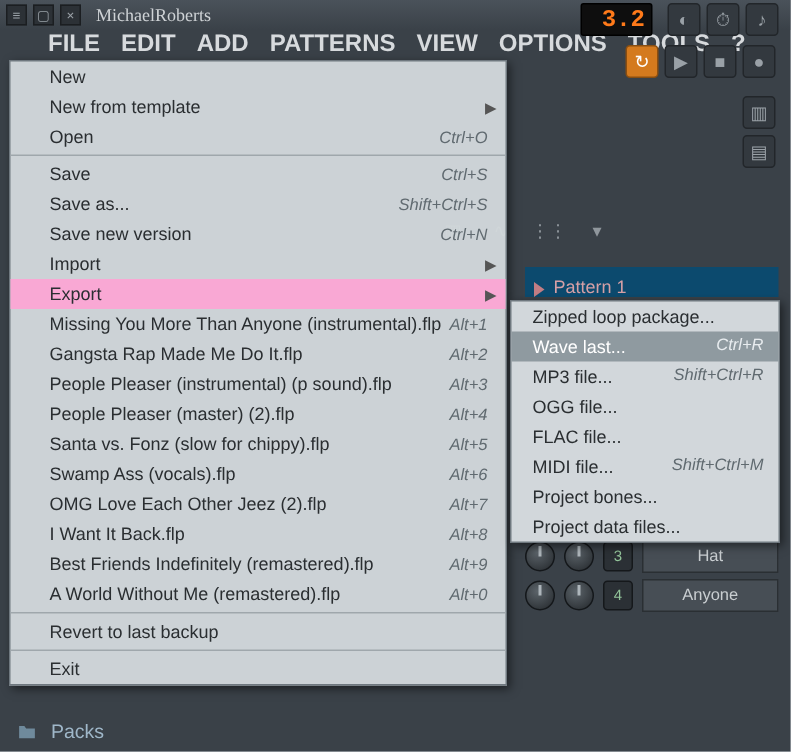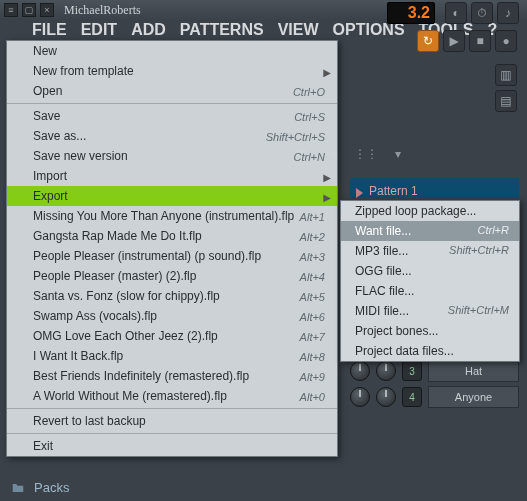--- a/index.html
+++ b/index.html
@@ -1,29 +1,29 @@
 <!DOCTYPE html>
 <html><head>
 <meta charset="utf-8">
 <style>
   * { margin: 0; padding: 0; box-sizing: border-box; font-family: "Segoe UI", Tahoma, sans-serif; }
   body { width: 527px; height: 501px; background: #3a4148; overflow: hidden; position: relative; font-size: 12px; color: #c8cdd1; }
   .title-bar { height: 20px; background: linear-gradient(#4a525a,#3a4148); display: flex; align-items: center; padding: 0 4px; gap: 4px; }
   .title-btn { width: 14px; height: 14px; background:#2c3136; border:1px solid #1b1e21; display:flex; align-items:center; justify-content:center; font-size:9px; color:#9aa1a7; cursor:default;}
   .title-text { font-size: 12px; color:#cfd3d6; margin-left:6px;font-family:Liberation Serif, serif; }
   .panel { position:absolute; background:#2d3338; border:1px solid #1b1f23; border-radius:2px; }
-  .tempo-box { right:92px; top:2px; width:48px; height:22px; background:#0e0e0e; border:1px solid #000; color:#ff7a1a; font-family:Liberation Sans, sans-serif; font-size:16px; font-weight:bold; text-align:right; padding-right:4px; line-height:20px;}
+  .tempo-box { right:92px; top:2px; width:48px; height:22px; background:#0e0e0e; border:1px solid #000; color:#ff7a1a; font-family:Liberation Mono, monospace; font-size:16px; font-weight:bold; text-align:right; padding-right:4px; line-height:20px;}
   .icon-btn { width:22px; height:22px; background:#33393f; border:1px solid #22262a; border-radius:3px; display:flex; align-items:center; justify-content:center; color:#9aa1a7; }
   .icon-btn.orange { background:#d47a1e; border-color:#8a4e10; color:#fff; }
   .transport { position:absolute; top:30px; right:10px; display:flex; gap:4px; }
   .menu-bar { position:absolute; top:20px; left:6px; height:18px; display:flex; gap:2px; font-size:16px; color:#d7dadd; font-weight:600;margin-left:20px; }
   .menu-bar span { padding: 1px 6px; cursor:default; }
   .dropdown { position:absolute; top:40px; left:6px; width:332px; background:rgba(210,216,220,0.96); border:1px solid #6f787f; color:#2a2e31; font-size:12px; box-shadow:2px 2px 6px rgba(0,0,0,0.5);}
   .dropdown .item { display:flex; align-items:flex-end; justify-content:space-between; padding:3px 12px 3px 26px; position:relative; }
-  .dropdown .item.hl { background:#84cc16; }
+  .dropdown .item.hl { background:#f9a8d4; }
   .dropdown .sep { height:1px; background:#9fa7ac; margin:2px 0; }
   .dropdown .header { background:#aeb6ba; color:#3a3f43; padding:2px 8px; font-size:11px; }
   .shortcut { color:#606a70; font-size:11px; font-style:italic; }
   .submenu-arrow { position:absolute; right:6px; color:#555; font-size:10px;}
   .submenu { position:absolute; top:200px; left:340px; width:180px; background:rgba(215,220,224,0.97); border:1px solid #6f787f; color:#2a2e31; font-size:12px; box-shadow:2px 2px 6px rgba(0,0,0,0.5);}
   .submenu .item { padding:3px 10px 3px 14px; display:flex; justify-content:space-between;text-align:center; }
   .submenu .item.hl { background:#8f9aa0; color:#fff; }
   .pattern-strip { position:absolute; top:178px; right:8px; left:350px; height:20px; background:#0c4a6e; display:flex; align-items:flex-end; padding:0 6px; color:#d6a0a6; font-size:12px;}
   .pattern-strip::before { content:""; width:0; height:0; border-top:5px solid transparent; border-bottom:5px solid transparent; border-left:7px solid #c27d84; margin-right:6px;}
   .track-rows { position:absolute; top:360px; left:350px; right:8px; }
@@ -184,21 +184,21 @@
   <div class="item">
       <span>Exit</span>
     </div>
 </div>
 
 <div class="submenu">
   <div class="item">
       <span>Zipped loop package...</span>
     </div>
   <div class="item hl">
-      <span>Want file...</span>
+      <span>Wave last...</span>
       <span class="shortcut" style="color:#e8ecef">Ctrl+R</span>
     </div>
   <div class="item">
       <span>MP3 file...</span>
       <span class="shortcut">Shift+Ctrl+R</span>
     </div>
   <div class="item">
       <span>OGG file...</span>
     </div>
   <div class="item">

